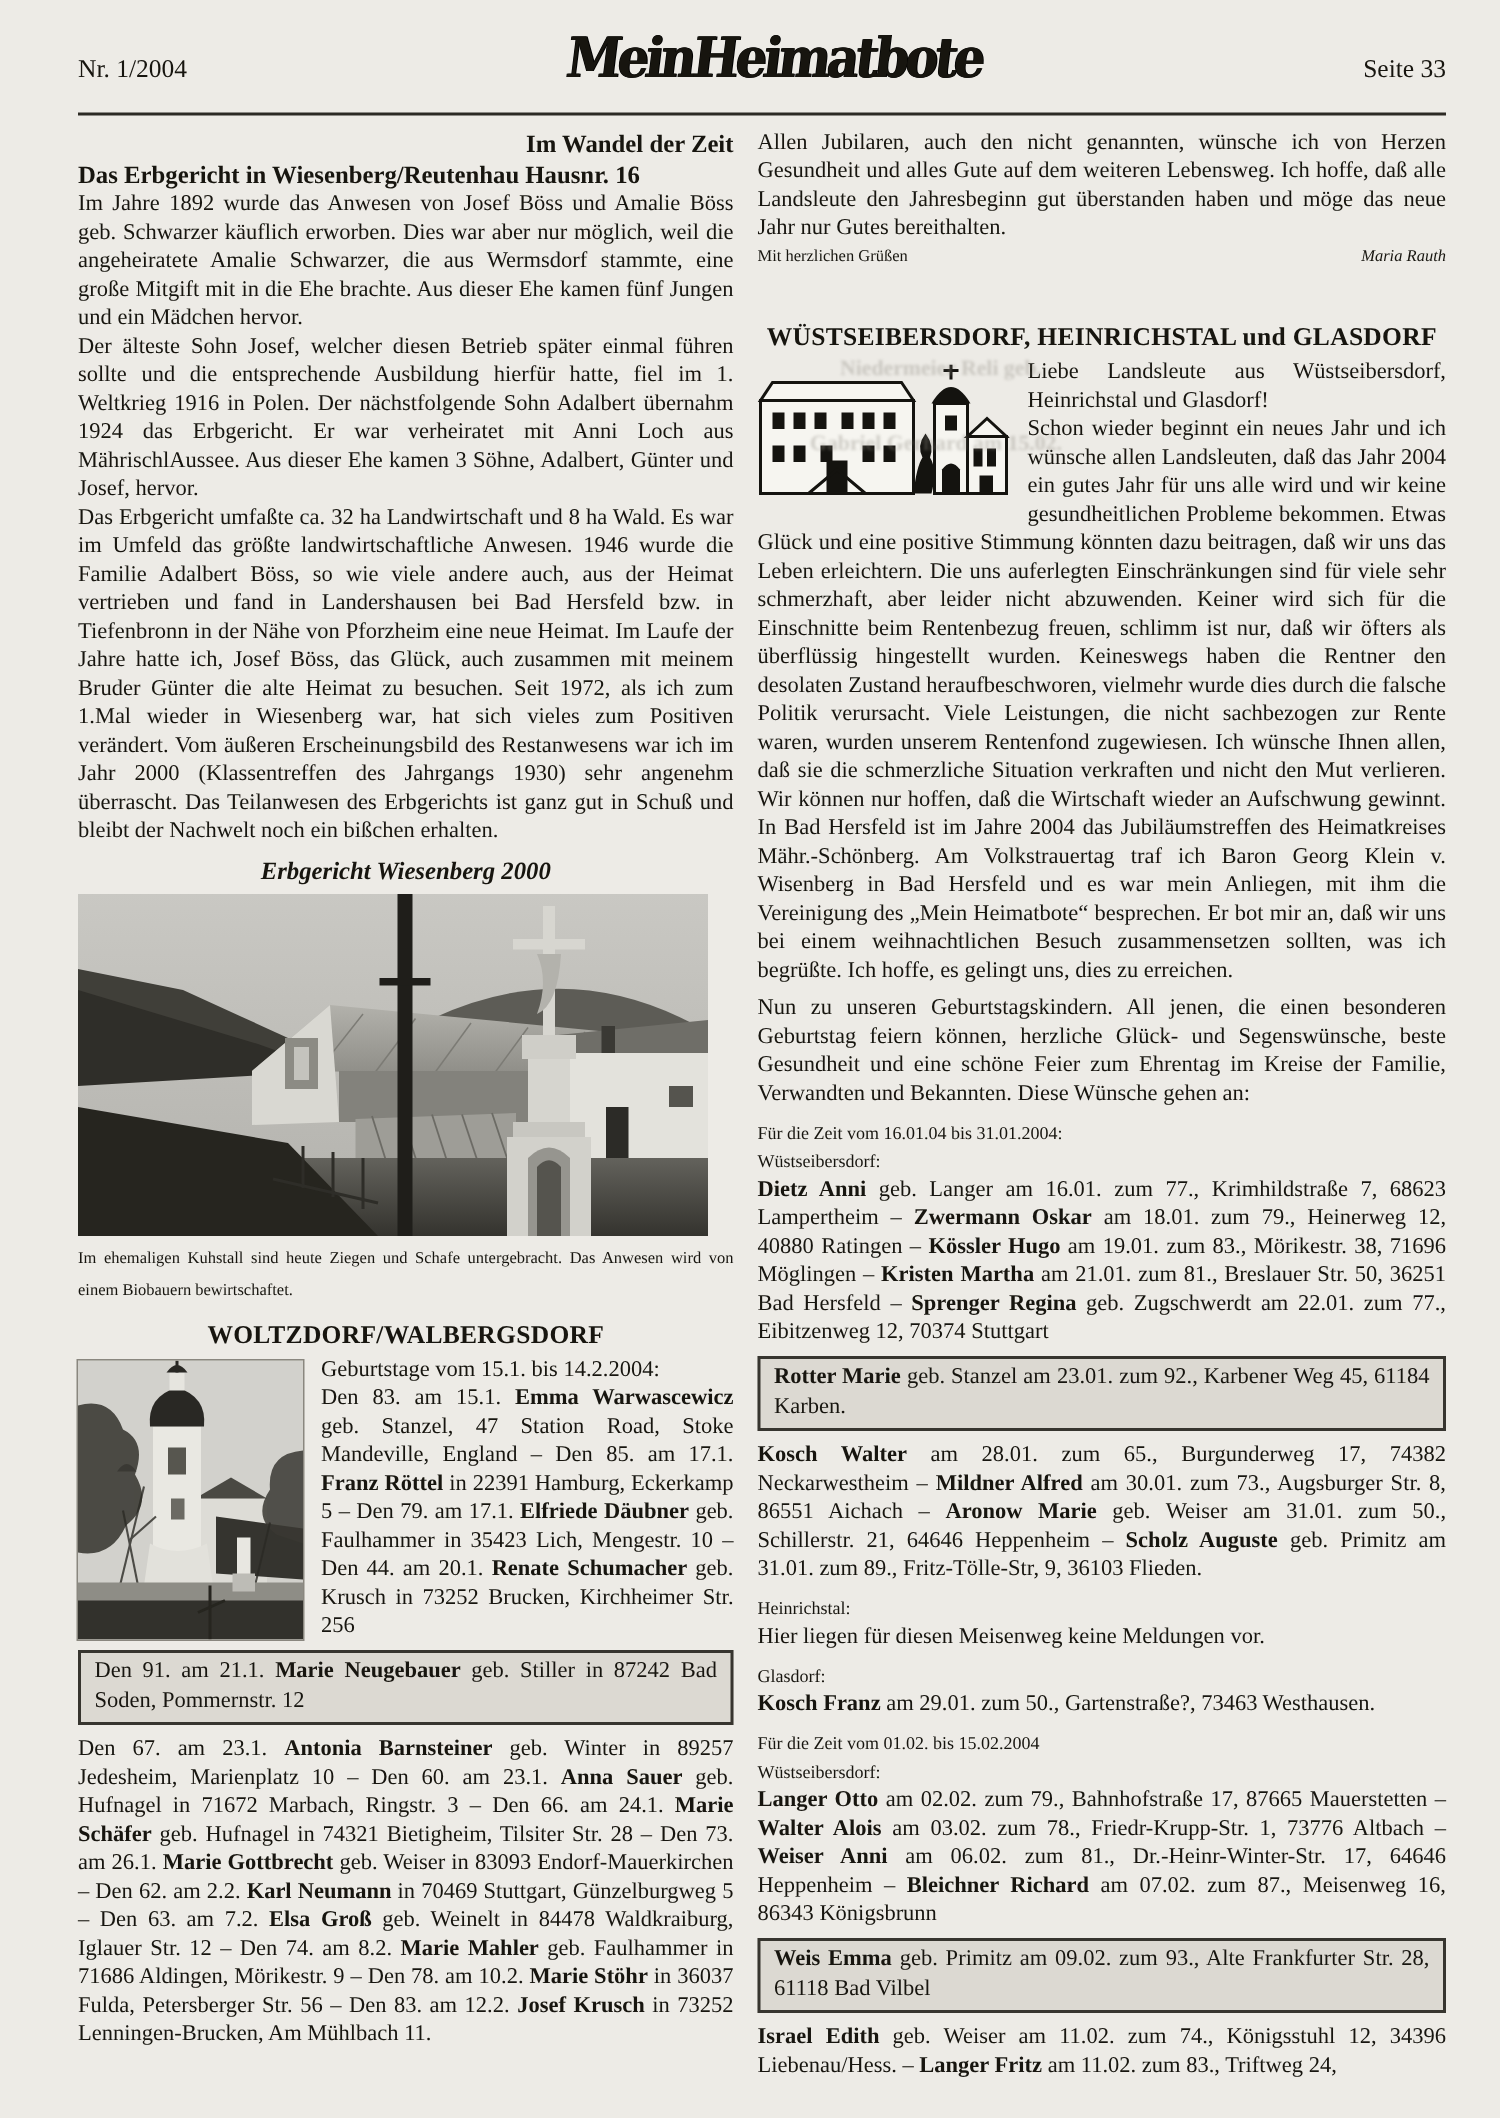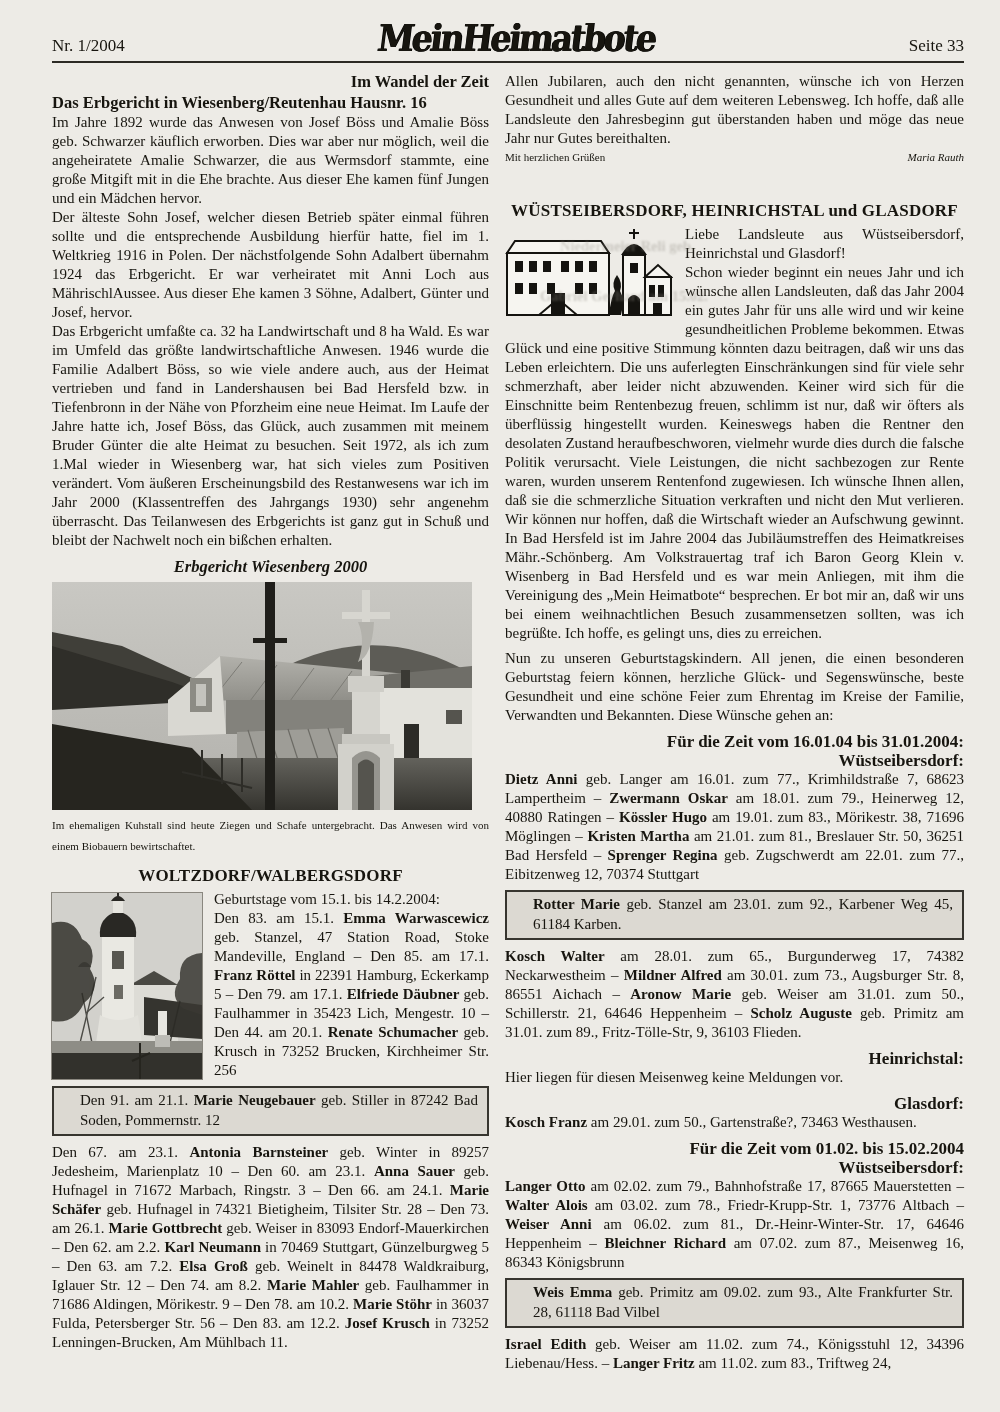--- a/index.html
+++ b/index.html
@@ -6,21 +6,21 @@
   body{
     width:1000px;height:1412px;overflow:hidden;
     background:#edebe6;
     font-family:"Liberation Serif", serif;
     color:#17150f;
     position:relative;
   }
   .page{box-sizing:border-box;width:1000px;height:1412px;padding:22px 36px 0 52px;position:relative;}
   
   .hdr{display:flex;align-items:flex-end;justify-content:space-between;
-       border-bottom:2.5px solid #2c2a24;padding-bottom:5px;}
+       border-bottom:2.5px solid #2c2a24;padding-bottom:19px;}
   .hdr .side{font-size:17px;line-height:20px;}
   .masthead{
     font-family:"DejaVu Serif", serif;font-weight:bold;font-size:33px;line-height:34px;
     letter-spacing:-2.5px;transform:skewX(-7deg) scaleY(1.12);
     text-shadow:0.6px 0 0 #000, -0.4px 0 0 #000;
     white-space:nowrap;
   }
   
   .bleed{position:absolute;color:#8f8b82;opacity:.38;filter:blur(1.1px);
          font-weight:bold;font-size:14.5px;pointer-events:none;}
@@ -35,28 +35,28 @@
   .photo-title{margin:7px 0 5px 0;text-align:center;font-size:16.5px;font-weight:bold;font-style:italic;}
   figure{margin:0;}
   .farm-fig{width:420px;height:228px;line-height:0;}
   .farm-fig svg{width:100%;height:100%;display:block;}
   .caption{margin:5px 0 0 0;font-size:11px;line-height:21px;text-align:justify;}
   .church-fig{float:left;width:150px;height:186px;margin:3px 12px 2px 0;line-height:0;
               outline:1px solid #8a877f;position:relative;z-index:2;background:#cfcec9;}
   .church-fig svg{width:100%;height:100%;display:block;}
   .clip-fig{float:left;width:168px;height:90px;margin:4px 12px 2px 0;line-height:0;}
   .clip-fig svg{width:100%;height:100%;display:block;}
-  .graybox{border:2px solid #37352f;background:#dcd9d2;padding:3px 9px 4px 26px;margin:6px 0 7px 0;
+  .graybox{border:2px solid #37352f;background:#dcd9d2;padding:3px 9px 4px 9px;margin:6px 0 7px 0;
            font-size:15px;line-height:19.5px;text-align:justify;position:relative;z-index:1;}
   .bold{font-weight:bold;}
   .sigrow{display:flex;justify-content:space-between;font-size:11px;line-height:19px;}
   .sig{font-style:italic;}
   .clear{clear:both;}
   b{font-weight:bold;}
-  .lblline{margin:5px 0 0 0;font-size:17px;line-height:19px;font-weight:bold;text-align:right;}
+  .lblline{margin:5px 0 0 0;font-size:12px;line-height:19px;font-weight:normal;text-align:left;}
   .period{margin-top:7px;}
 </style>
 </head>
 <body>
 
 <div class="page">
 
   <div class="hdr">
     <span class="side">Nr. 1/2004</span>
     <span class="masthead">MeinHeimatbote</span>

